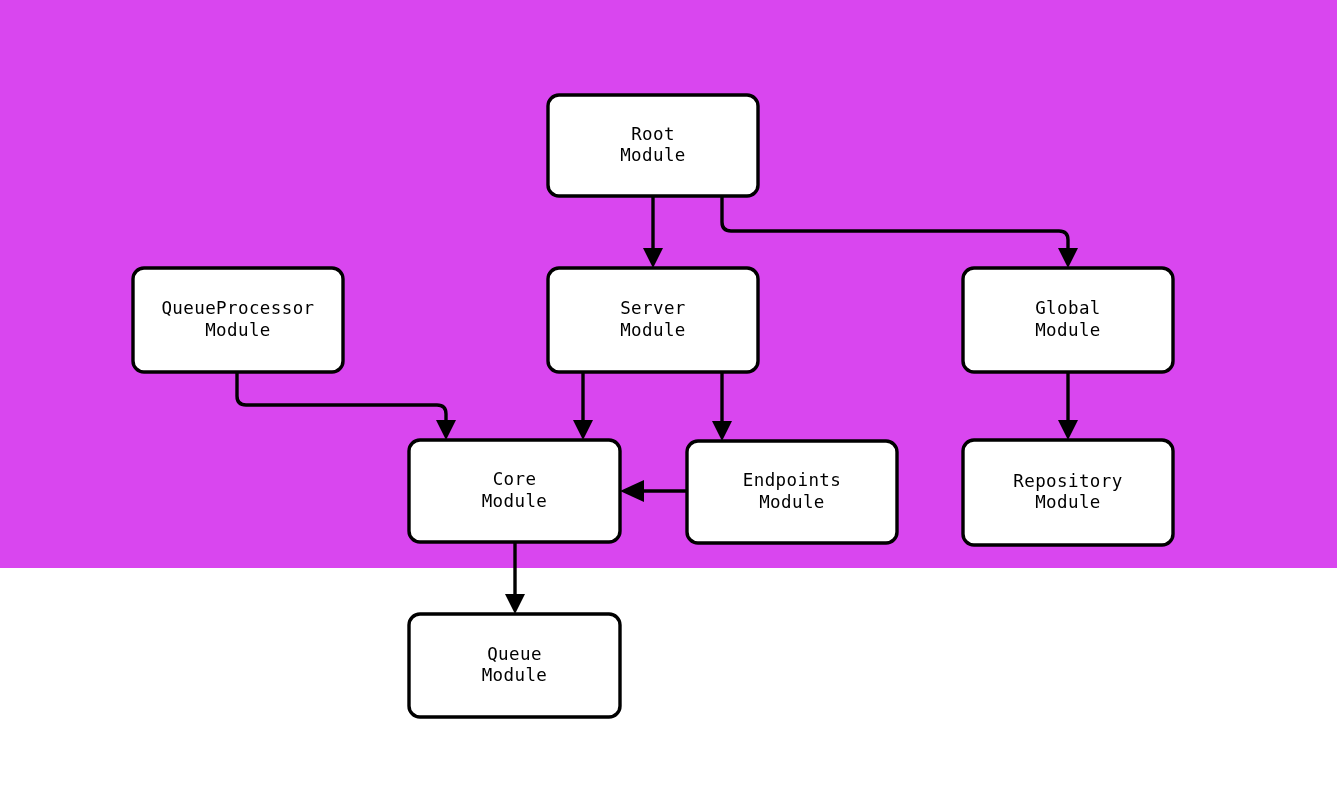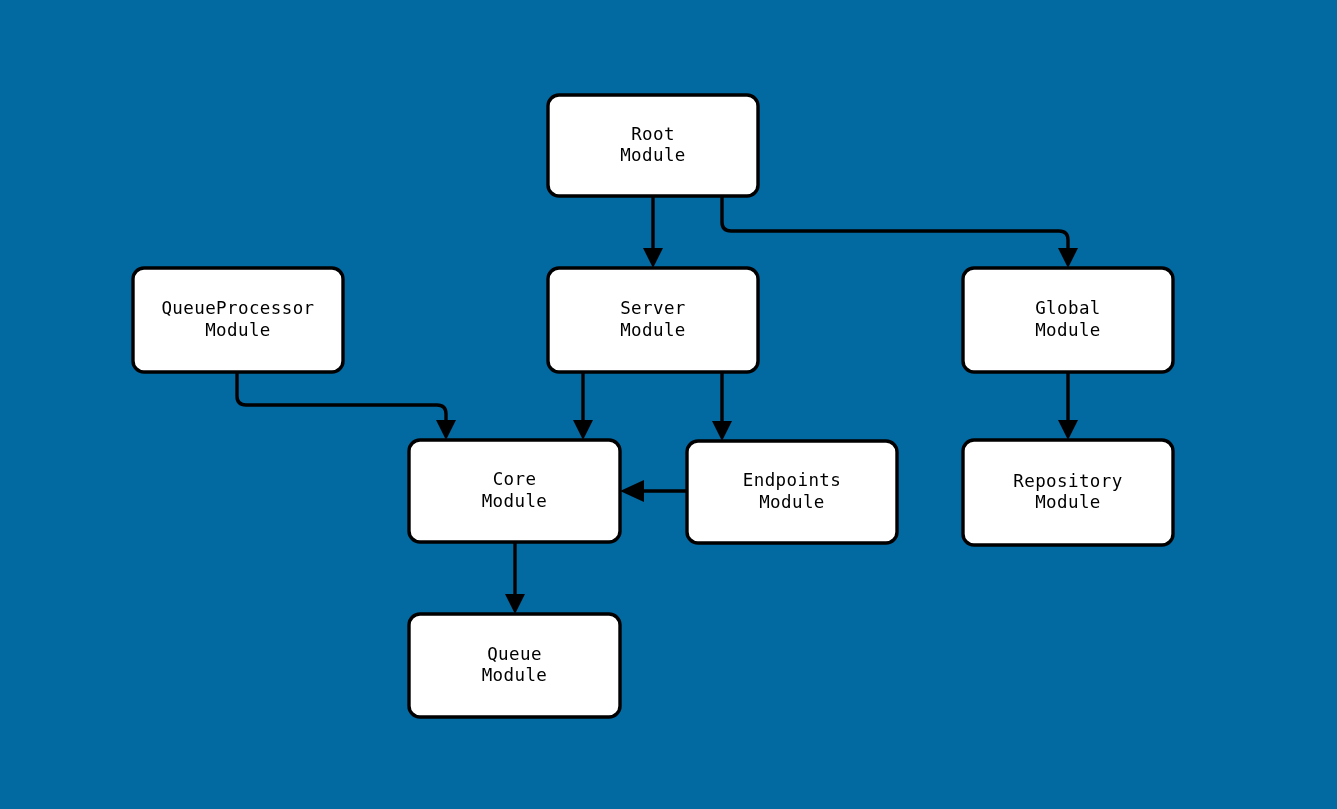--- a/index.html
+++ b/index.html
@@ -10,22 +10,22 @@
   }
   body {
     width: 1337px;
     height: 809px;
     font-family: "DejaVu Sans Mono", "Liberation Mono", monospace;
     overflow: hidden;
   }
   #diagram-root {
     position: relative;
     width: 1337px;
-    height: 809px;
-    background: #0369a1;
+    height: 568px;
+    background: #d946ef;
   }
   svg#diagram-canvas {
     display: block;
     width: 1337px;
     height: 809px;
   }
   .node-box {
     fill: #ffffff;
     stroke: #000000;
     stroke-width: 3.4;

